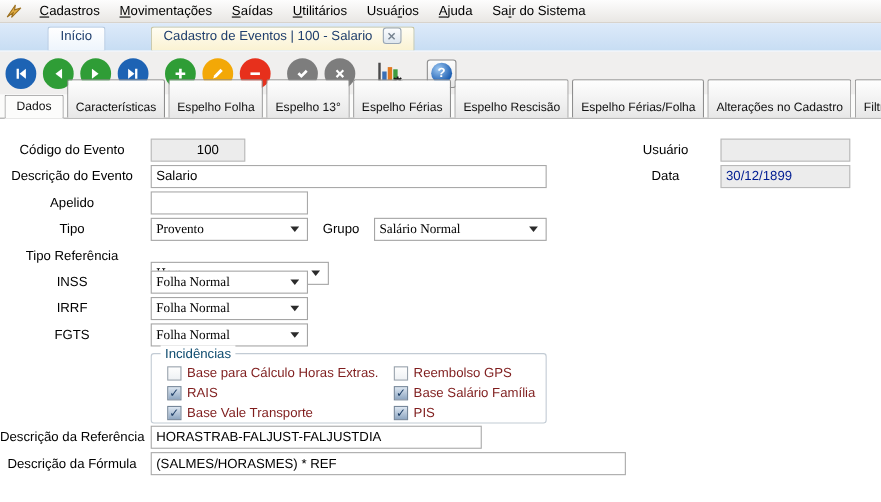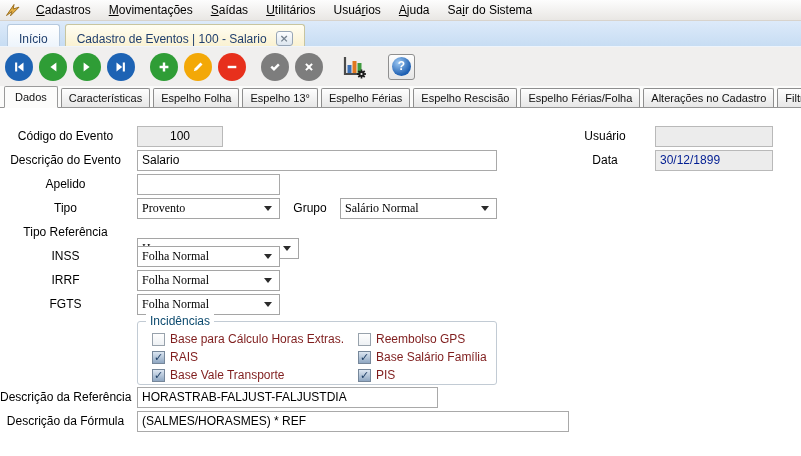--- a/index.html
+++ b/index.html
@@ -7,43 +7,43 @@
   body { font-family:"Liberation Sans", sans-serif; font-size:12px; background:#fff; color:#000; position:relative; }
 
   
   .menubar { height:21px; display:flex; align-items:center; background:linear-gradient(#fdfdfd,#e9e7e4); border-bottom:1px solid #d8d3cc; padding-left:3px; }
   .appicon { width:18px; height:16px; margin:0 4px 0 2px; display:flex; align-items:center; }
   .menu-item { padding:7px 9px; cursor:default; white-space:nowrap; }
   .menu-item u { text-decoration:underline; }
 
   
   .doctabs { height:26px; background:linear-gradient(#ddeafa,#c7ddf3); display:flex; align-items:flex-end; padding-left:7px; gap:5px; border-bottom:1px solid #eef4fb; }
-  .doctab { height:22px; display:flex; align-items:flex-end; padding:0 11px; border:1px solid #b6c9de; border-bottom:none; border-radius:3px 3px 0 0; background:linear-gradient(#ffffff,#eef5fc); color:#1f3e6d; white-space:nowrap; }
+  .doctab { height:22px; display:flex; align-items:flex-start; padding:0 11px; border:1px solid #b6c9de; border-bottom:none; border-radius:3px 3px 0 0; background:linear-gradient(#ffffff,#eef5fc); color:#1f3e6d; white-space:nowrap;margin-left:36px; }
   .doctab.active { background:linear-gradient(#fffdf2,#faf2d2); border-color:#c8c59f; }
   .tabclose { margin-left:9px; width:17px; height:15px; border:1px solid #98a6b6; border-radius:3px; background:linear-gradient(#fcfdfe,#dde6ef); color:#75828f; font-family:"DejaVu Sans",sans-serif; font-size:11px; font-weight:bold; line-height:13px; text-align:center; cursor:default; }
 
   
   .toolbar { height:39px; background:#f0efee; display:flex; align-items:center; padding-left:5px; }
   .tbtn { width:28px; height:28px; border-radius:50%; display:flex; align-items:center; justify-content:center; margin-right:6px; }
   .tbtn.gap { margin-left:9px; }
   .tbtn.flat { background:transparent !important; width:32px; }
   .tbtn.boxed { width:27px; height:26px; border-radius:3px; border:1px solid #8f8f8f; background:linear-gradient(#fdfdfd,#e6e6e6); margin-left:12px; }
   .help-inner { width:19px; height:19px; border-radius:50%; background:radial-gradient(circle at 35% 30%, #9dc8f2, #1d5fb2 70%); color:#fff; font-weight:bold; font-size:12px; line-height:19px; text-align:center; }
 
   
   .pagetabs { height:22px; background:#fbfbfa; display:flex; align-items:flex-end; padding-left:4px; border-bottom:1px solid #949494; }
-  .ptab { font-size:11px; padding:3px 7px 3px; border:1px solid #8e8e8e; border-bottom:none; border-radius:2px 2px 0 0; background:linear-gradient(#fefefe,#e7e7e7); margin-right:3px; white-space:nowrap; color:#111; }
+  .ptab { font-size:11px; padding:19px 7px 3px; border:1px solid #8e8e8e; border-bottom:none; border-radius:2px 2px 0 0; background:linear-gradient(#fefefe,#e7e7e7); margin-right:3px; white-space:nowrap; color:#111; }
   .ptab.active { background:#fcfcfb; padding:4px 10px 4px; margin-bottom:-1px; border-color:#9a9a9a; border-bottom:1px solid #fcfcfb; }
 
   
   .formarea { position:relative; height:348px; background:#fff; }
   .flabel { position:absolute; height:21px; line-height:21px; text-align:center; color:#000000; white-space:nowrap; }
   .field { position:absolute; height:21px; line-height:19px; border:1px solid #a9a9a9; background:#fff; padding:0 4px; white-space:nowrap; overflow:hidden; }
   .field.disabled { background:#ececec; border-color:#b9b9b9; }
-  .field.num { text-align:center; padding-right:4px; }
+  .field.num { text-align:right; padding-right:23px; }
   .field.navy { color:#001d92; }
   .combo { position:absolute; height:21px; border:1px solid #a5a5a5; background:#fff; display:flex; align-items:center; padding-left:4px; }
   .combo .ctext { line-height:19px; white-space:nowrap;font-family:Liberation Serif, serif; }
   .combo .arrow { margin-left:auto; margin-right:7px; width:0; height:0; border-left:4px solid transparent; border-right:4px solid transparent; border-top:5px solid #2b2b2b; }
   .groupbox { position:absolute; border:1px solid #c2cbd4; border-radius:3px; }
   .gblegend { position:absolute; top:-8px; left:8px; background:#fff; padding:0 4px; color:#0c4a6e; }
   .chkcol { position:absolute; top:10px; display:flex; flex-direction:column; gap:4px; }
   .chk { display:flex; align-items:center; gap:5px; height:14px; }
   .chkbox { width:13px; height:13px; border:1px solid #98a2ac; background:linear-gradient(#fefefe,#eef1f4); display:flex; align-items:center; justify-content:center; }
   .chkbox.checked { border-color:#76879a; background:linear-gradient(#dce6f1,#8fa7c2); }

